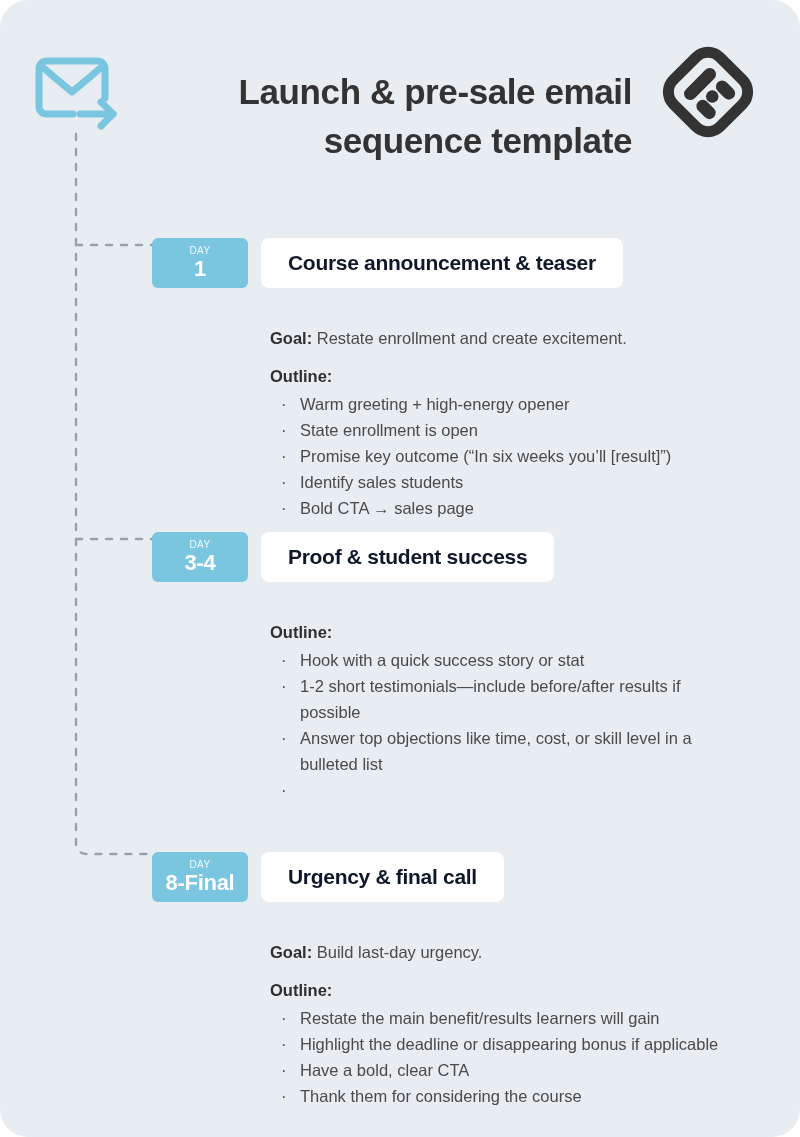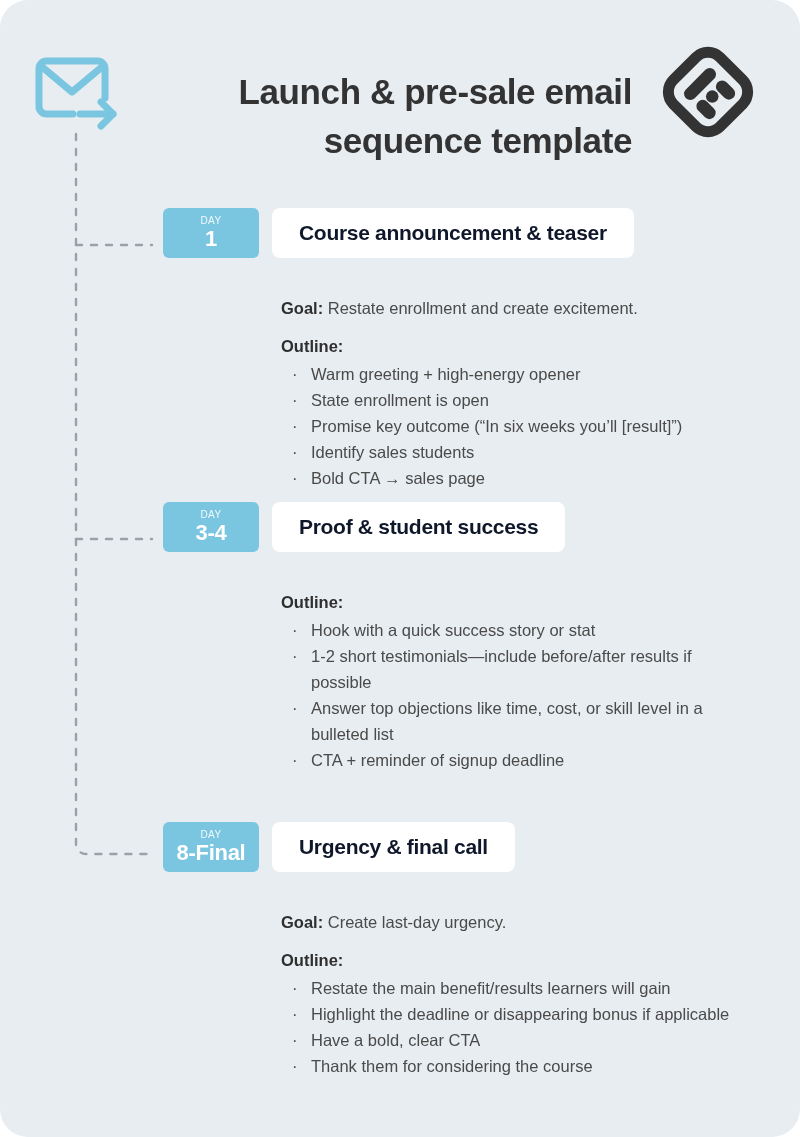--- a/index.html
+++ b/index.html
@@ -63,22 +63,23 @@
     left: 0;
     top: 128px;
     width: 200px;
     height: 745px;
     pointer-events: none;
   }
 
   
   .section {
     position: absolute;
-    left: 11px;
+    left: 0;
     width: 635px;
+    margin-top: 30px;
   }
   #section-0 { top: 208px; }
   #section-1 { top: 502px; }
   #section-2 { top: 822px; }
 
   .section-head {
     position: relative;
     height: 50px;
   }
   .day-badge {
@@ -250,39 +251,39 @@
       <div class="title-card">
         <span class="card-title">Proof &amp; student success</span>
       </div>
     </div>
     <div class="section-body">
       <p class="outline-label">Outline:</p>
       <ul class="outline-list">
         <li><span class="bullet-dot">·</span><span>Hook with a quick success story or stat</span></li>
         <li><span class="bullet-dot">·</span><span>1-2 short testimonials—include before/after results if possible</span></li>
         <li><span class="bullet-dot">·</span><span>Answer top objections like time, cost, or skill level in a bulleted list</span></li>
-        <li><span class="bullet-dot">·</span><span>CTA + reminder of signup deadline</span></li>
+        <li><span class="bullet-dot">·</span></li>
       </ul>
     </div>
   </div>
 
   <div class="section" id="section-2">
     <div class="section-head">
       <div class="day-badge">
         <span class="day-word">DAY</span>
         <span class="day-value">8-Final</span>
       </div>
       <div class="title-card">
         <span class="card-title">Urgency &amp; final call</span>
       </div>
     </div>
     <div class="section-body">
       <p class="goal-line">
         <span class="lead">Goal: </span>
-        <span>Create last-day urgency.</span>
+        <span>Build last-day urgency.</span>
       </p>
       <p class="outline-label">Outline:</p>
       <ul class="outline-list">
         <li><span class="bullet-dot">·</span><span>Restate the main benefit/results learners will gain</span></li>
         <li><span class="bullet-dot">·</span><span>Highlight the deadline or disappearing bonus if applicable</span></li>
         <li><span class="bullet-dot">·</span><span>Have a bold, clear CTA</span></li>
         <li><span class="bullet-dot">·</span><span>Thank them for considering the course</span></li>
       </ul>
     </div>
   </div>

